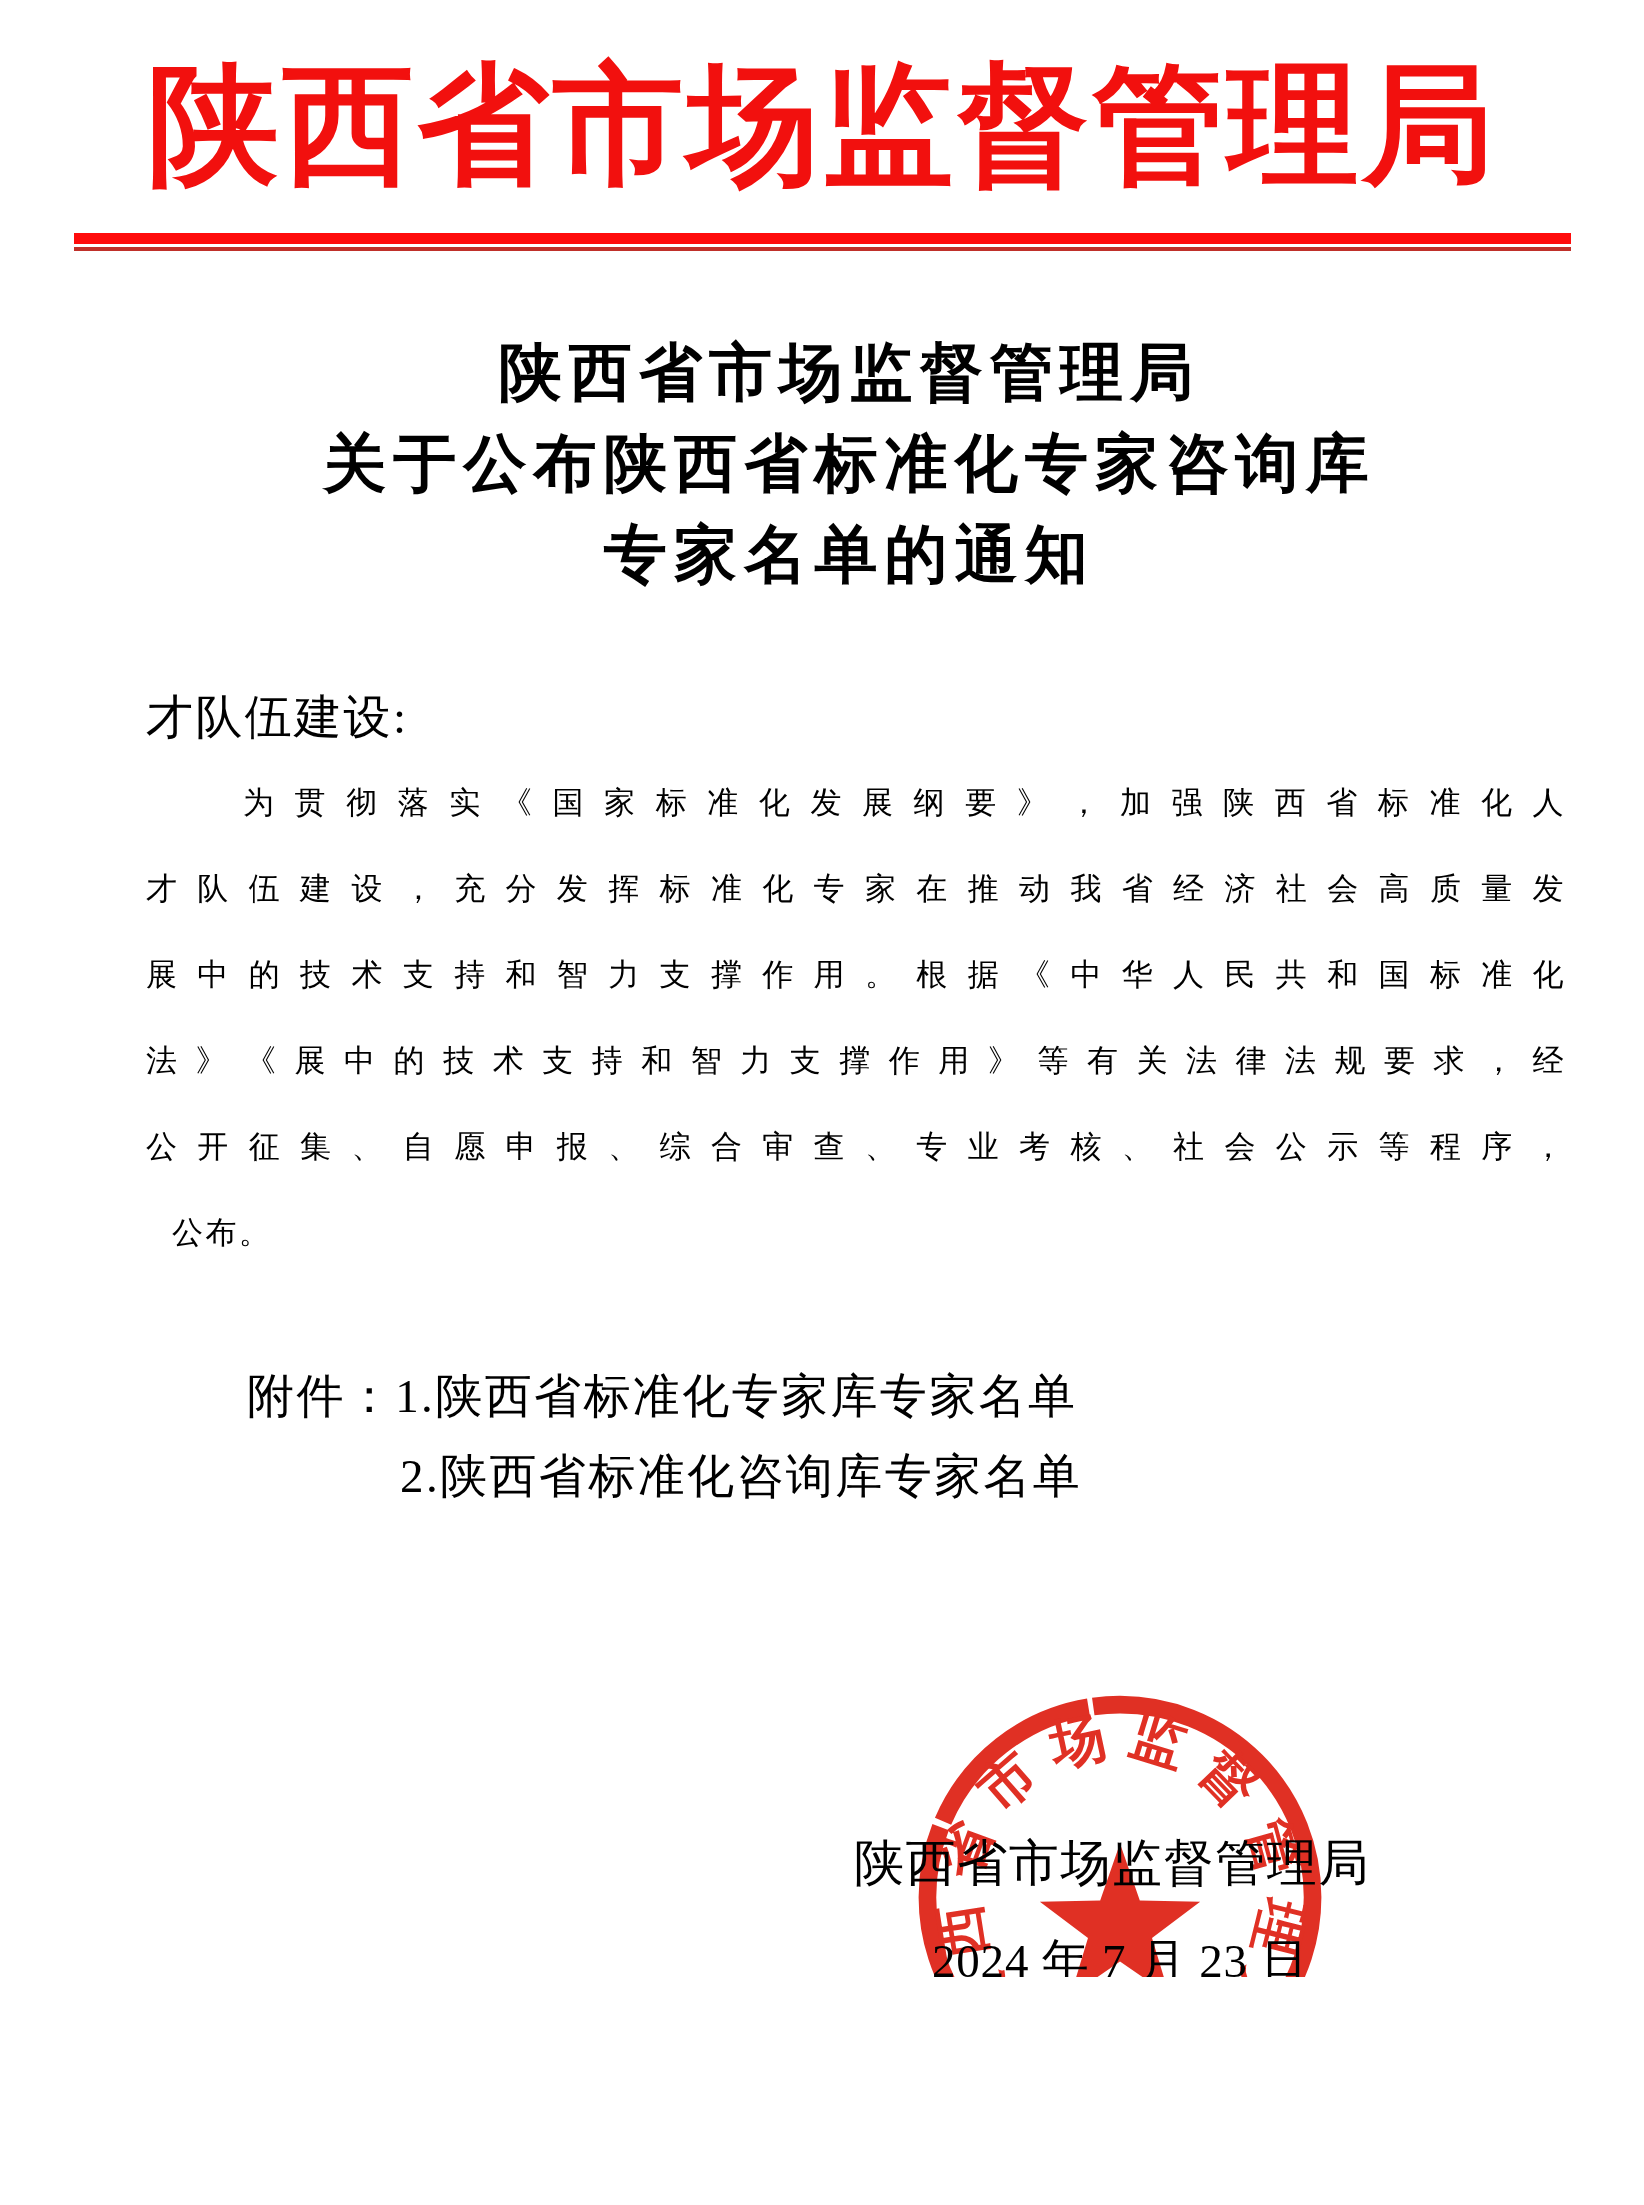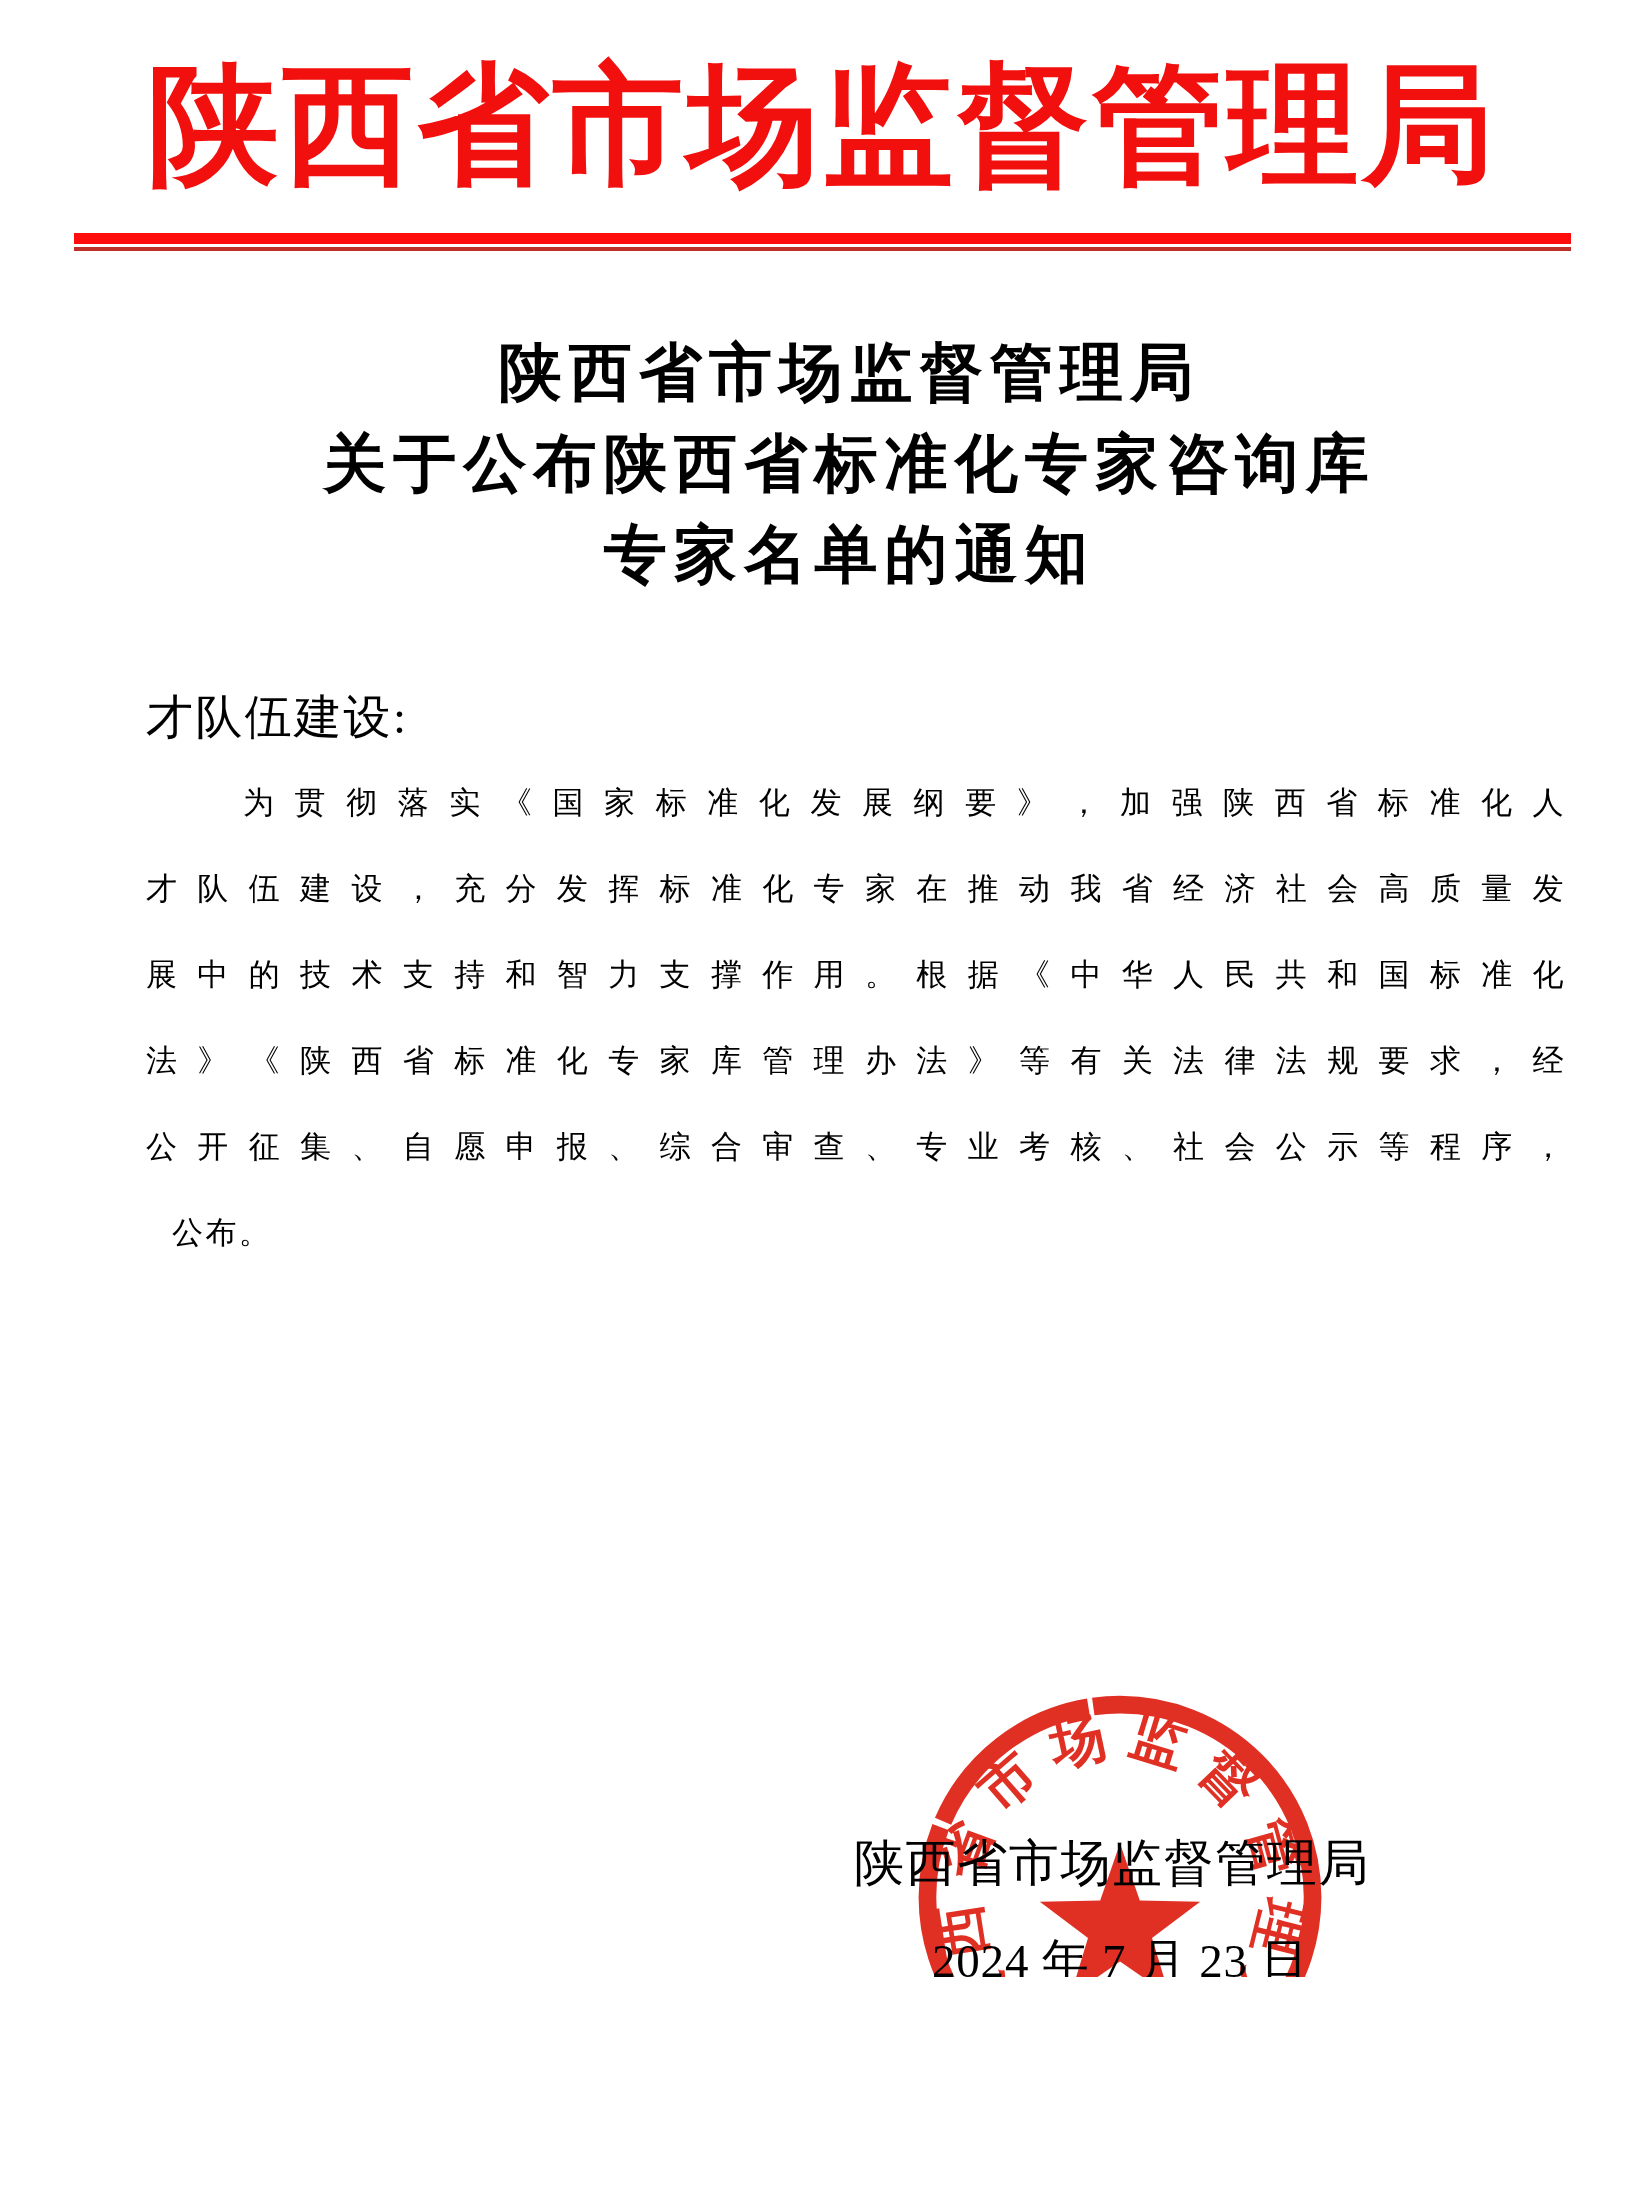--- a/index.html
+++ b/index.html
@@ -140,25 +140,33 @@
     <div>专家名单的通知</div>
   </div>
 
   <div class="content">
     <div class="salutation">才队伍建设:</div>
 
     <div class="para">
       <div class="para-line first">为贯彻落实《国家标准化发展纲要》，加强陕西省标准化人</div>
       <div class="para-line">才队伍建设，充分发挥标准化专家在推动我省经济社会高质量发</div>
       <div class="para-line">展中的技术支持和智力支撑作用。根据《中华人民共和国标准化</div>
-      <div class="para-line">法》《陕西省标准化专家库管理办法》等有关法律法规要求，经</div>
+      <div class="para-line">法》《展中的技术支持和智力支撑作用》等有关法律法规要求，经</div>
       <div class="para-line">公开征集、自愿申报、综合审查、专业考核、社会公示等程序，</div>
       <div class="para-line last">公布。</div>
     </div>
 
+    <div class="attachments">
+      <div class="attach-row1">
+        <span>附件：</span><span>1.陕西省标准化专家库专家名单</span>
+      </div>
+      <div class="attach-row2">
+        <span>2.陕西省标准化咨询库专家名单</span>
+      </div>
+    </div>
   </div>
 
   <div class="sig-org">陕西省市场监督管理局</div>
   <div class="sig-date">2024 年 7 月 23 日</div>
 
   <div class="seal">
     <svg viewBox="0 0 506 506" xmlns="http://www.w3.org/2000/svg">
       <defs>
         <path id="seal-arc" d="M 150.9 397.8 A 178 178 0 1 1 355.1 397.8" fill="none"></path>
       </defs>

